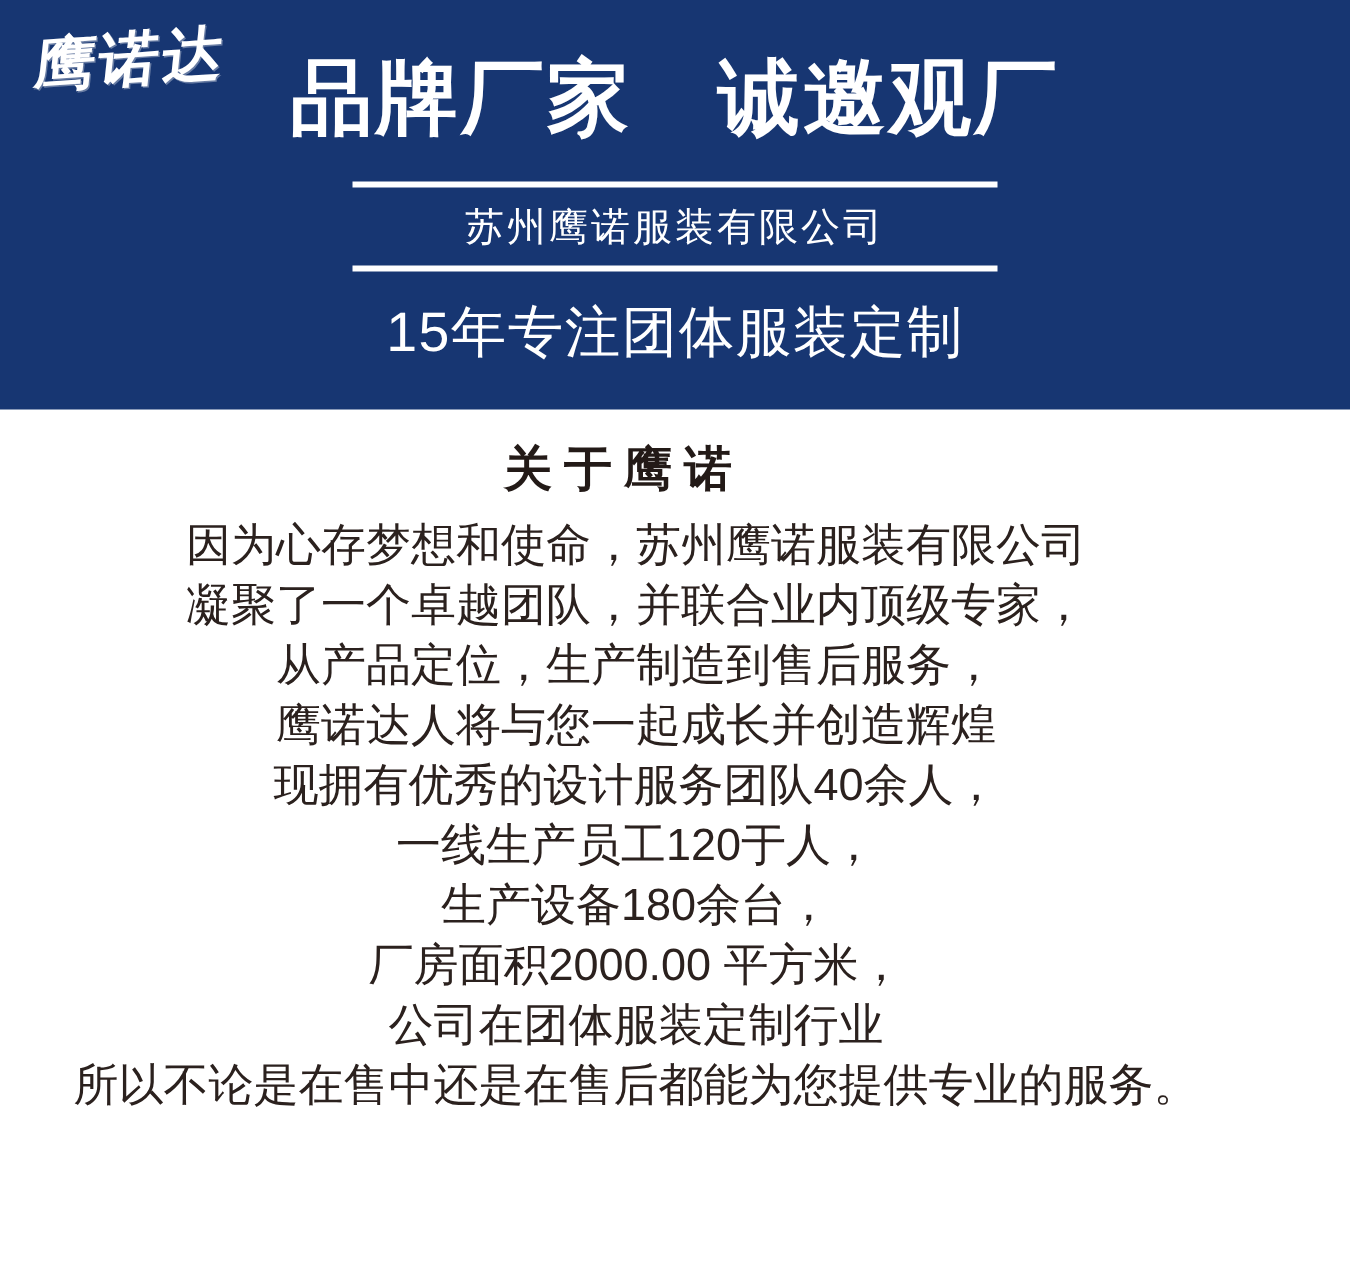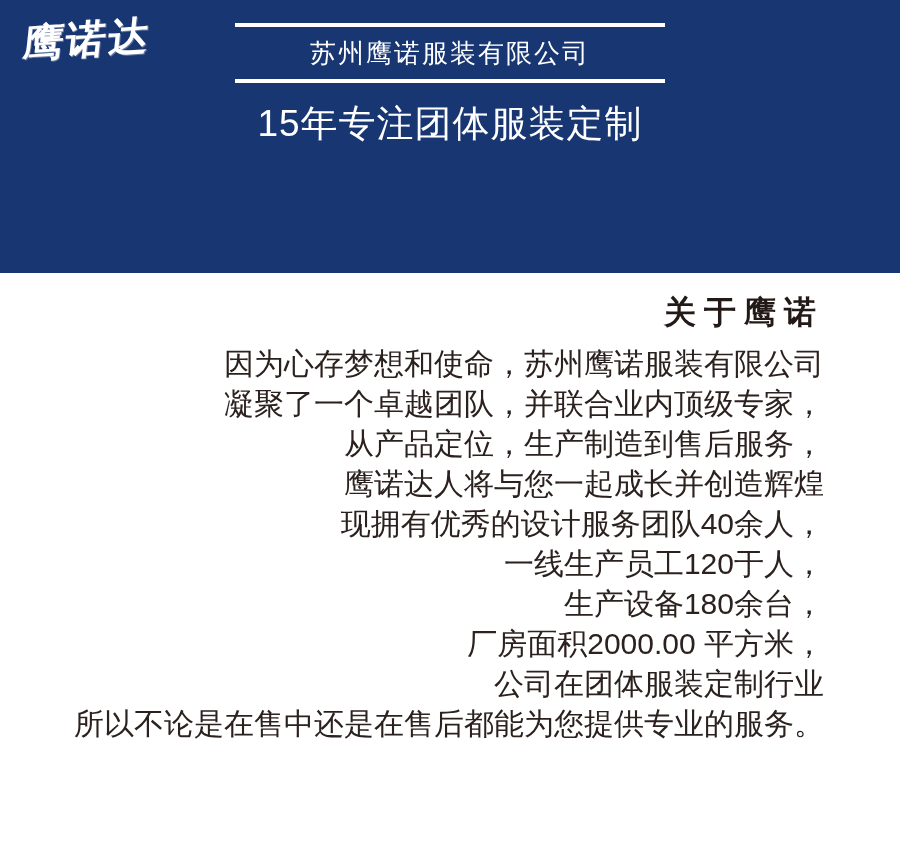--- a/index.html
+++ b/index.html
@@ -65,21 +65,21 @@
     font-size: 37px;
     line-height: 54px;
     font-weight: normal;
     letter-spacing: 1px;
     white-space: nowrap;
   }
 
   
   .about {
     width: 824px;
-    text-align: right;
+    text-align: center;
     color: #2b211e;
   }
   .about-heading {
     margin-top: 20px;
     font-size: 32px;
     line-height: 38px;
     font-weight: bold;
     letter-spacing: 8px;
     padding-left: 8px; 
     color: #231a17;
@@ -95,20 +95,21 @@
   }
 </style>
 </head>
 <body>
 
 <div class="page">
 
   <div class="banner">
     <div class="logo">鹰诺达</div>
 
+    <div class="banner-title">品牌厂家　诚邀观厂</div>
 
     <div class="rule rule-top"></div>
 
     <div class="company-name">苏州鹰诺服装有限公司</div>
 
     <div class="rule"></div>
 
     <div class="banner-subtitle">15年专注团体服装定制</div>
   </div>
 

